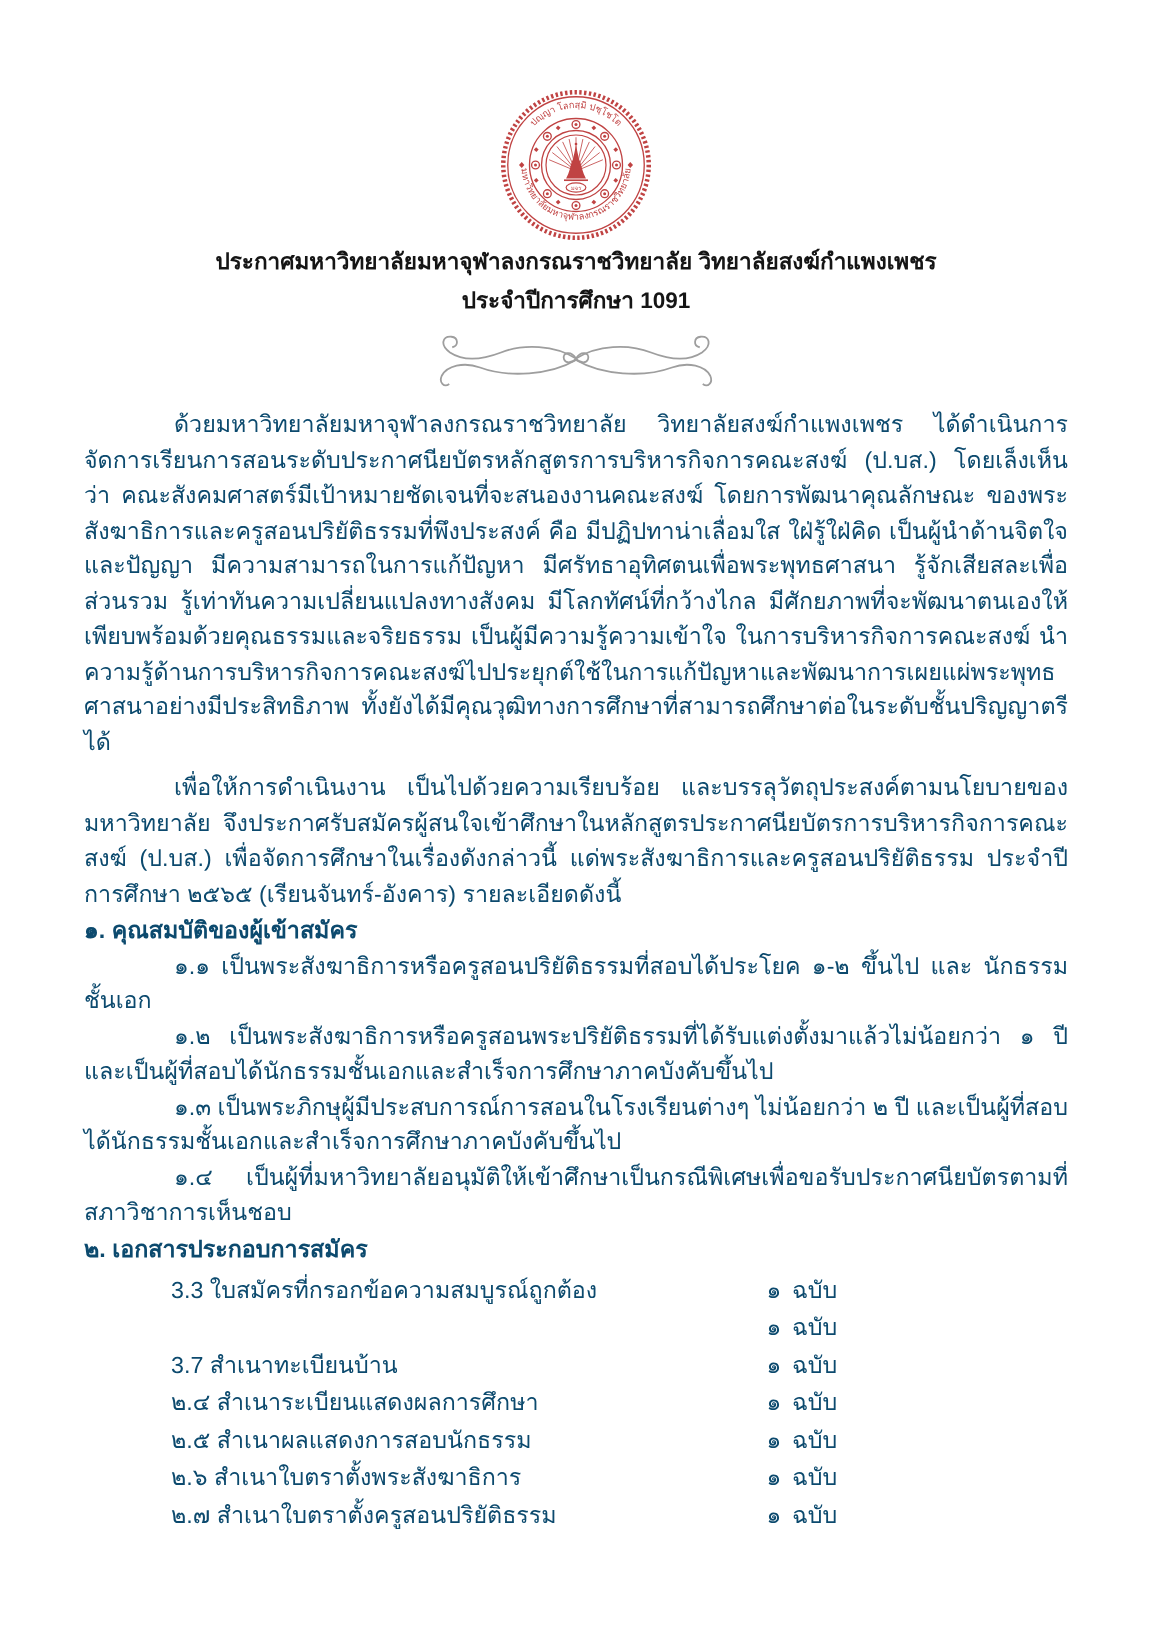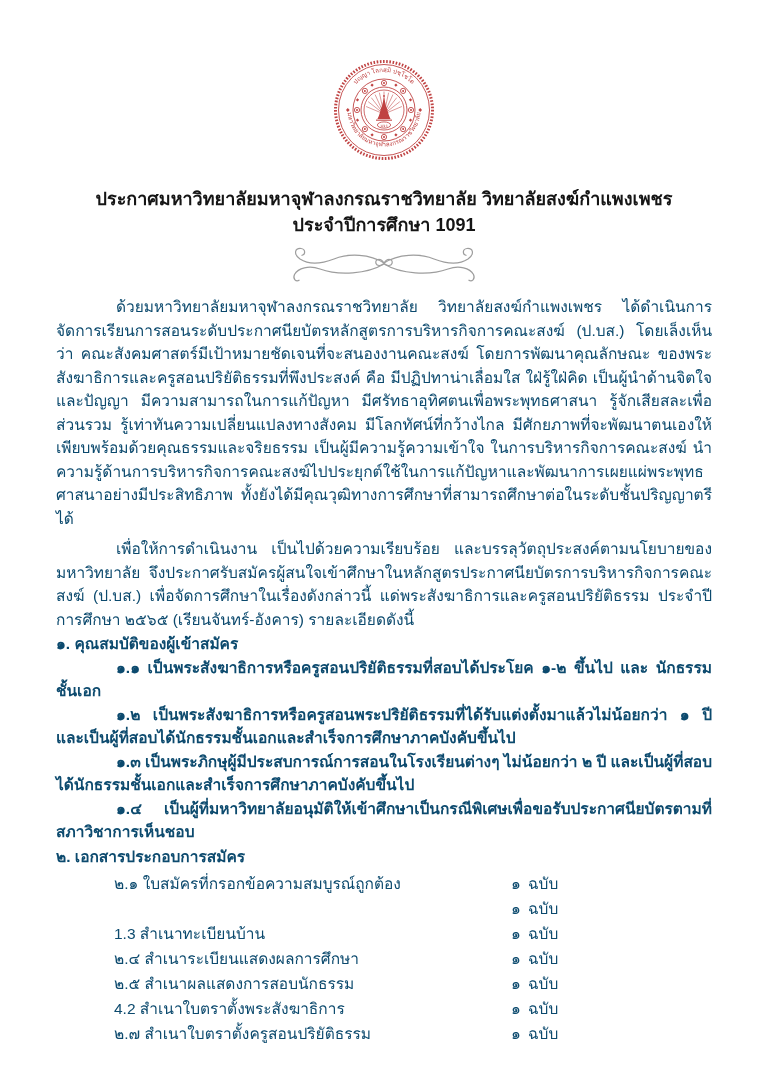--- a/index.html
+++ b/index.html
@@ -14,24 +14,24 @@
     font-family: "Liberation Sans", sans-serif;
     color: #1d1d1d;
   }
   .seal-wrap {
     width: 104px;
     margin: 0 auto;
     padding-top: 58px;
   }
   .seal-wrap svg { display: block; }
   .heading {
-    margin-top: 24px;
+    margin-top: 0;
     text-align: center;
     font-weight: 700;
-    font-size: 18px;
+    font-size: 15px;
     line-height: 26px;
     color: #151515;
   }
   .divider-wrap {
     width: 210px;
     margin: 8px auto 0;
   }
   .content {
     width: 656px;
     margin: 0 auto;
@@ -45,21 +45,20 @@
     text-indent: 60px;
   }
   .section-heading {
     margin-top: 1px;
     font-weight: 700;
     font-size: 15.5px;
   }
   .qual-item {
     text-align: justify;
     text-indent: 60px;
-    font-weight: bold;
   }
   .doc-list { margin-top: 3px; }
   .doc-row {
     position: relative;
     height: 25px;
     line-height: 25px;
   }
   .doc-row .label { padding-left: 58px; display: inline-block; }
   .doc-row .qty {
     position: absolute;
@@ -191,45 +190,45 @@
     <div class="section-heading">๑. คุณสมบัติของผู้เข้าสมัคร</div>
     <div class="qual-item">๑.๑ เป็นพระสังฆาธิการหรือครูสอนปริยัติธรรมที่สอบได้ประโยค ๑-๒ ขึ้นไป และ นักธรรมชั้นเอก</div>
     <div class="qual-item">๑.๒ เป็นพระสังฆาธิการหรือครูสอนพระปริยัติธรรมที่ได้รับแต่งตั้งมาแล้วไม่น้อยกว่า ๑ ปี และเป็นผู้ที่สอบได้นักธรรมชั้นเอกและสำเร็จการศึกษาภาคบังคับขึ้นไป</div>
     <div class="qual-item">๑.๓ เป็นพระภิกษุผู้มีประสบการณ์การสอนในโรงเรียนต่างๆ ไม่น้อยกว่า ๒ ปี และเป็นผู้ที่สอบได้นักธรรมชั้นเอกและสำเร็จการศึกษาภาคบังคับขึ้นไป</div>
     <div class="qual-item">๑.๔ เป็นผู้ที่มหาวิทยาลัยอนุมัติให้เข้าศึกษาเป็นกรณีพิเศษเพื่อขอรับประกาศนียบัตรตามที่สภาวิชาการเห็นชอบ</div>
 
     <div class="section-heading">๒. เอกสารประกอบการสมัคร</div>
 
     <div class="doc-list">
       <div class="doc-row">
-        <span class="label">๒.๑ ใบสมัครที่กรอกข้อความสมบูรณ์ถูกต้อง</span>
-        <span class="qty">๑</span>
-        <span class="unit">ฉบับ</span>
-      </div>
-      <div class="doc-row">
-        <span class="qty">๑</span>
-        <span class="unit">ฉบับ</span>
-      </div>
-      <div class="doc-row">
-        <span class="label">1.3 สำเนาทะเบียนบ้าน</span>
+        <span class="label">3.3 ใบสมัครที่กรอกข้อความสมบูรณ์ถูกต้อง</span>
+        <span class="qty">๑</span>
+        <span class="unit">ฉบับ</span>
+      </div>
+      <div class="doc-row">
+        <span class="qty">๑</span>
+        <span class="unit">ฉบับ</span>
+      </div>
+      <div class="doc-row">
+        <span class="label">3.7 สำเนาทะเบียนบ้าน</span>
         <span class="qty">๑</span>
         <span class="unit">ฉบับ</span>
       </div>
       <div class="doc-row">
         <span class="label">๒.๔ สำเนาระเบียนแสดงผลการศึกษา</span>
         <span class="qty">๑</span>
         <span class="unit">ฉบับ</span>
       </div>
       <div class="doc-row">
         <span class="label">๒.๕ สำเนาผลแสดงการสอบนักธรรม</span>
         <span class="qty">๑</span>
         <span class="unit">ฉบับ</span>
       </div>
       <div class="doc-row">
-        <span class="label">4.2 สำเนาใบตราตั้งพระสังฆาธิการ</span>
+        <span class="label">๒.๖ สำเนาใบตราตั้งพระสังฆาธิการ</span>
         <span class="qty">๑</span>
         <span class="unit">ฉบับ</span>
       </div>
       <div class="doc-row">
         <span class="label">๒.๗ สำเนาใบตราตั้งครูสอนปริยัติธรรม</span>
         <span class="qty">๑</span>
         <span class="unit">ฉบับ</span>
       </div>
     </div>
 

